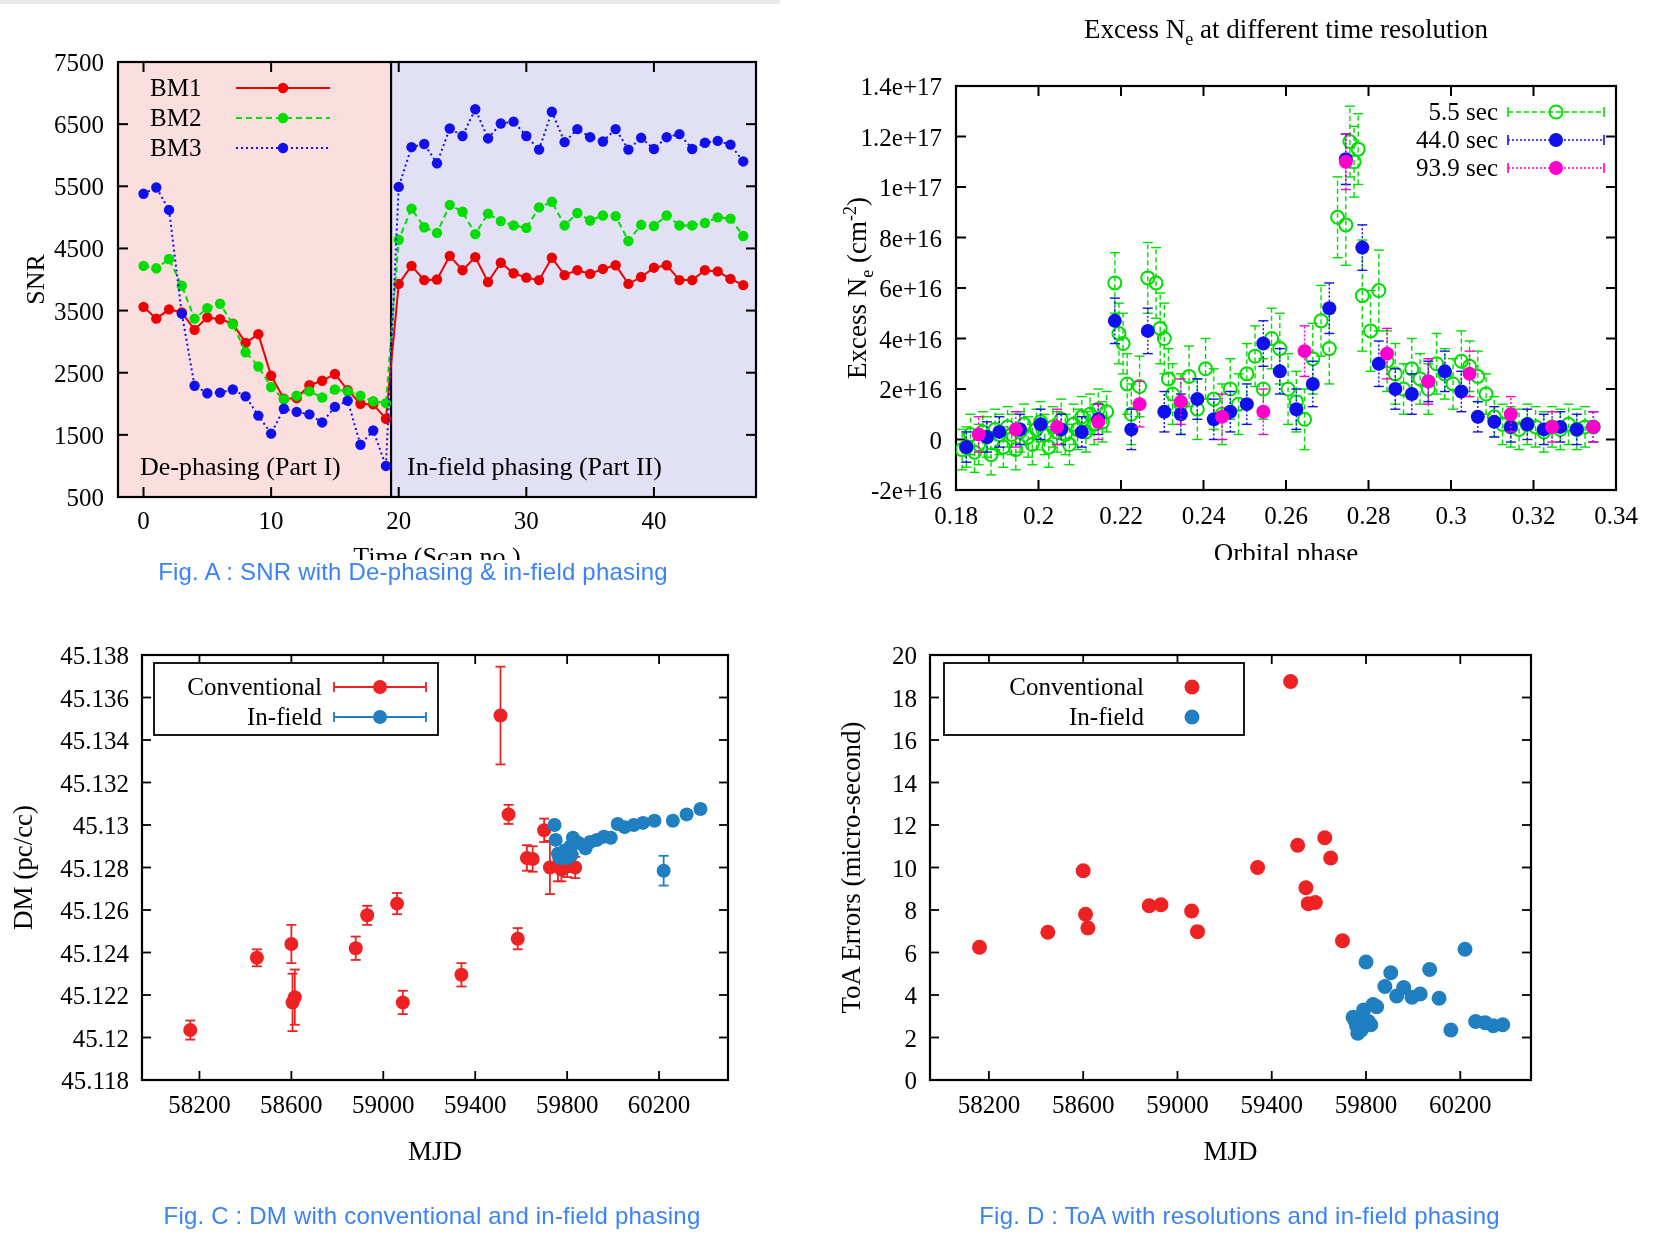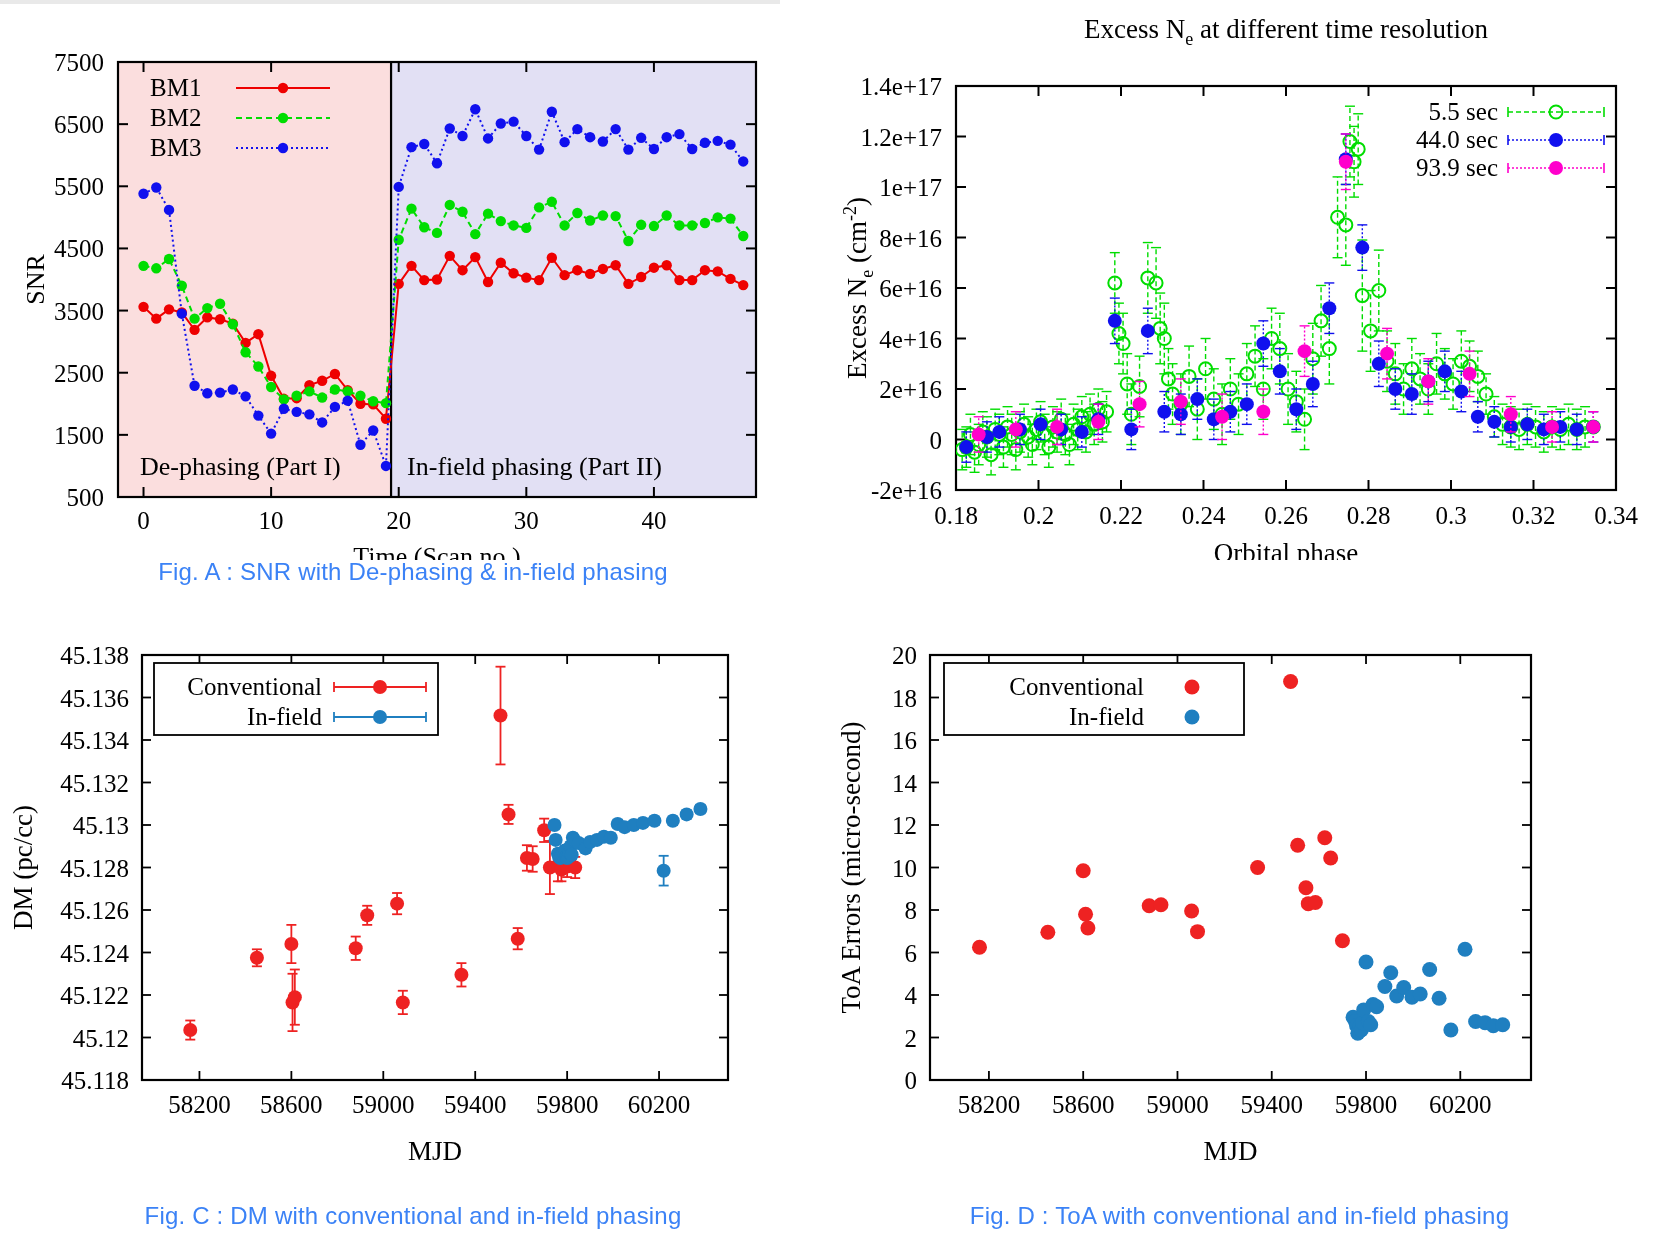--- a/index.html
+++ b/index.html
@@ -21,21 +21,21 @@
   .fig-caption{
     position:absolute;left:0;width:100%;
     text-align:center;
     font-family:"Liberation Sans", sans-serif;
     font-size:24px;
     color:#3b82f6;
     letter-spacing:.2px;
   }
   .cap-a{top:558px;}
   .cap-b{top:558px;}
-  .cap-c{top:582px;}
+  .cap-c{top:582px;padding-left:19px;}
   .cap-d{top:582px;}
   svg{display:block;}
   text{font-family:"Liberation Serif", serif;fill:#000;}
 </style>
 </head>
 <body>
 
 <div class="topbar"></div>
 
 <div class="grid">
@@ -1374,16 +1374,16 @@
           <circle cx="676.7176470588234" cy="404.75" r="7.5" fill="#1f7fc0"></circle>
         </g>
         <g>
           <rect x="118" y="43" width="300" height="72" fill="#fff" stroke="#000" stroke-width="1.8"></rect>
           <text x="318" y="75" font-size="25" text-anchor="end" fill="#000">Conventional</text>
           <circle cx="366" cy="67" r="7.5" fill="#ee2222"></circle>
           <text x="318" y="105" font-size="25" text-anchor="end" fill="#000">In-field</text>
           <circle cx="366" cy="97" r="7.5" fill="#1f7fc0"></circle>
         </g>
       </svg>
-    <div class="fig-caption cap-d">Fig. D : ToA  with conventional and in-field phasing</div>
+    <div class="fig-caption cap-d">Fig. D : ToA  with resolutions and in-field phasing</div>
   </div>
 
 </div>
 
 </body></html>

